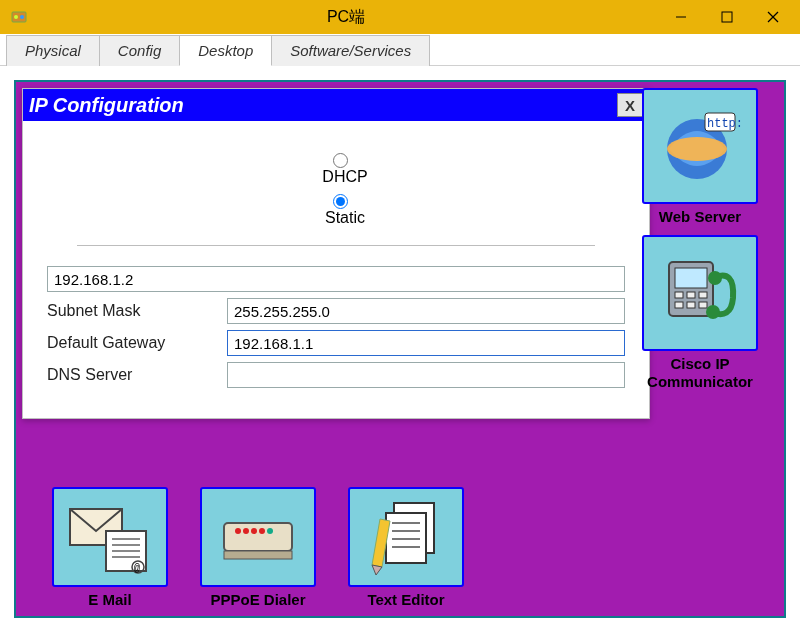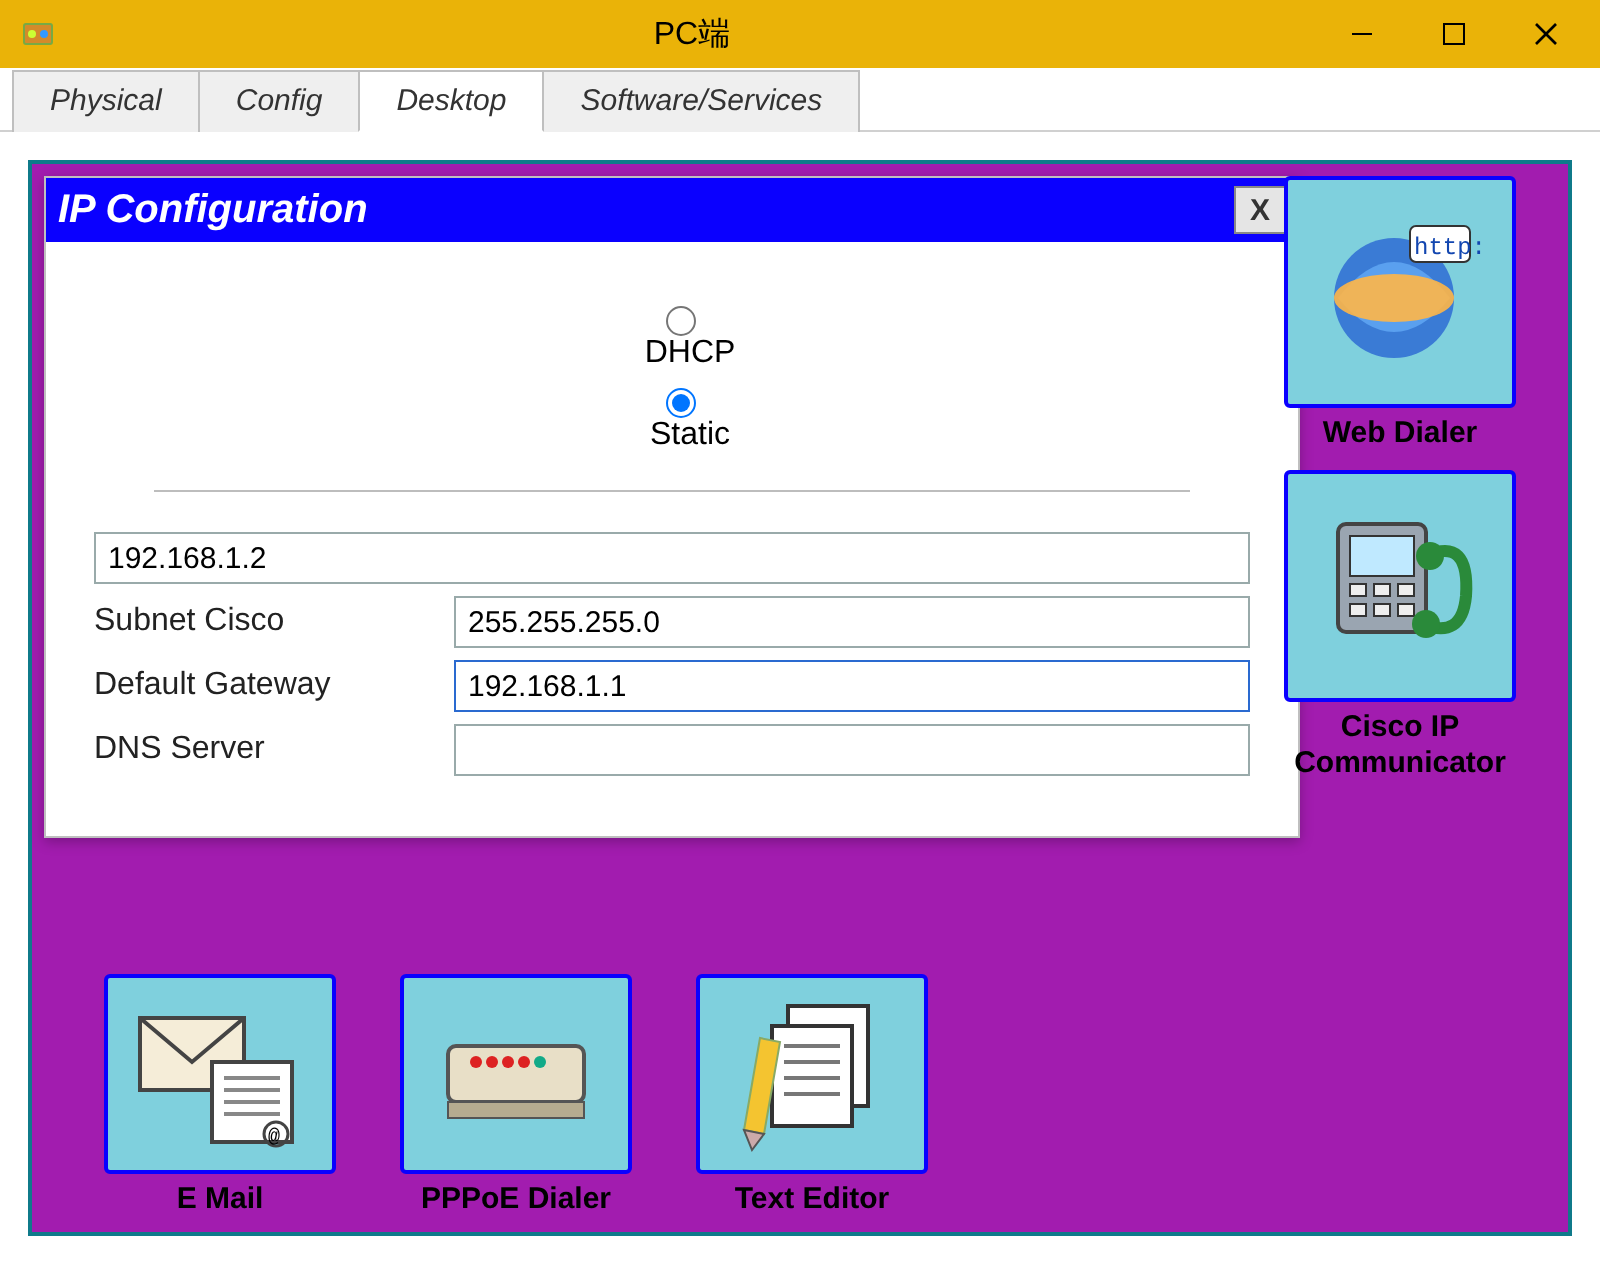--- a/index.html
+++ b/index.html
@@ -219,21 +219,21 @@
         <div class="radio-row">
           <input type="radio" name="ipmode" checked="" style="">
           <span>Static</span>
         </div>
       </div>
       <hr class="hr">
       <div class="field-row">
         <input type="text" value="192.168.1.2" style="">
       </div>
       <div class="field-row">
-        <label>Subnet Cisco</label>
+        <label>Subnet Mask</label>
         <input type="text" value="255.255.255.0" style="">
       </div>
       <div class="field-row">
         <label>Default Gateway</label>
         <input type="text" class="active" value="192.168.1.1" style="">
       </div>
       <div class="field-row">
         <label>DNS Server</label>
         <input type="text" value="" style="">
       </div>
@@ -244,21 +244,21 @@
     <div class="app-tile">
       <div class="icon-box">
         <svg width="86" height="86" viewBox="0 0 86 86">
           <circle cx="40" cy="46" r="30" fill="#3a7bd5"></circle>
           <path d="M12 46 Q40 10 68 46 Q40 80 12 46" fill="#5aa0ef"></path>
           <ellipse cx="40" cy="46" rx="30" ry="12" fill="#ffb647" opacity="0.9"></ellipse>
           <rect x="48" y="10" width="30" height="18" rx="3" fill="#fff" stroke="#333"></rect>
           <text x="50" y="24" font-size="12" fill="#1246b0">http:</text>
         </svg>
       </div>
-      <div class="label">Web Dialer</div>
+      <div class="label">Web Server</div>
     </div>
     <div class="app-tile">
       <div class="icon-box">
         <svg width="90" height="90" viewBox="0 0 90 90">
           <rect x="14" y="14" width="44" height="54" rx="4" fill="#9aa5b1" stroke="#444" stroke-width="2"></rect>
           <rect x="20" y="20" width="32" height="20" fill="#bfe9ff" stroke="#333"></rect>
           <rect x="20" y="44" width="8" height="6" fill="#eee" stroke="#333"></rect>
           <rect x="32" y="44" width="8" height="6" fill="#eee" stroke="#333"></rect>
           <rect x="44" y="44" width="8" height="6" fill="#eee" stroke="#333"></rect>
           <rect x="20" y="54" width="8" height="6" fill="#eee" stroke="#333"></rect>

